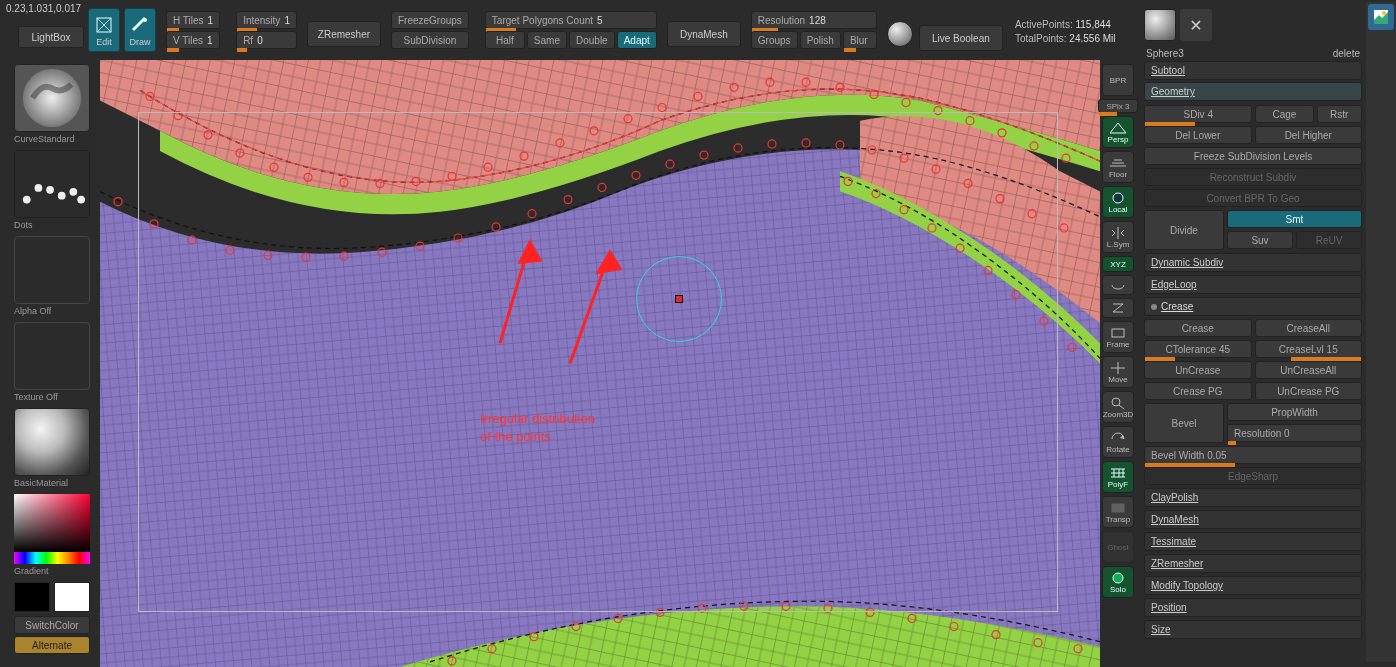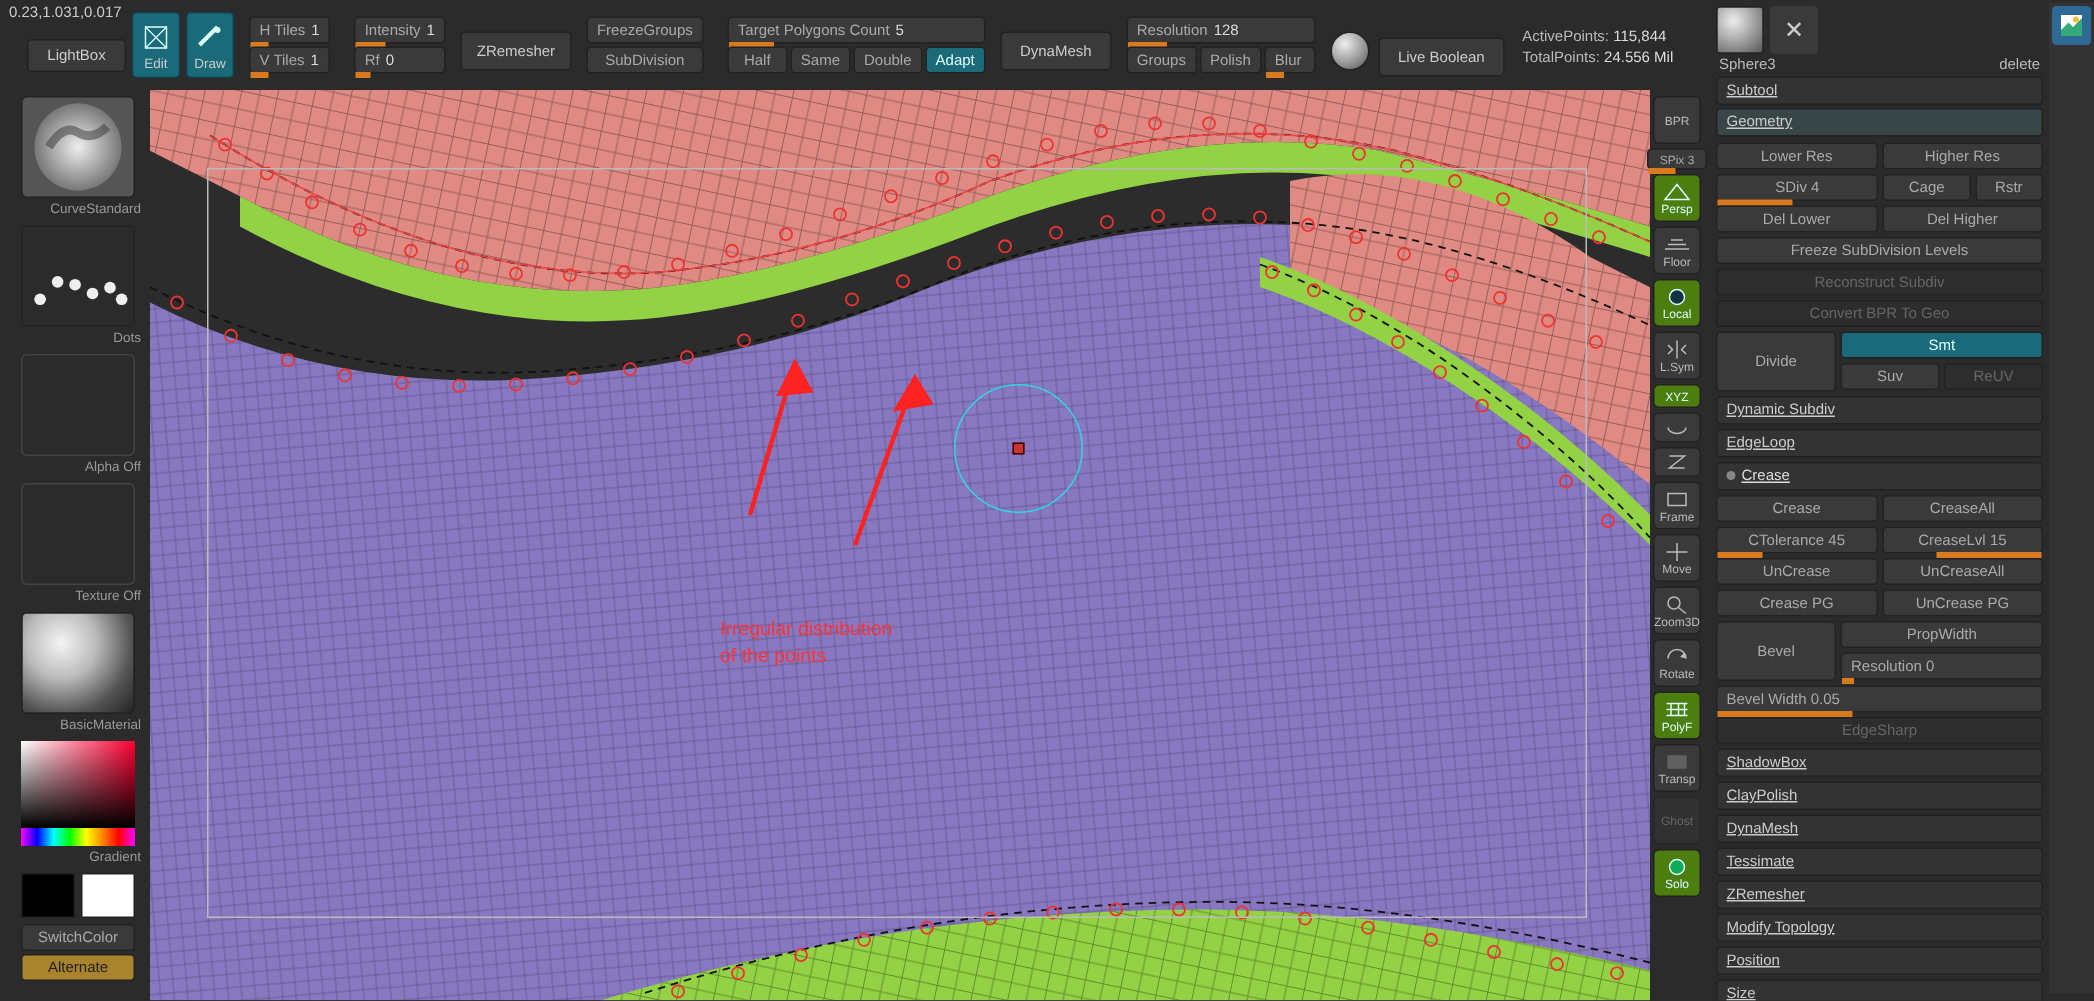--- a/index.html
+++ b/index.html
@@ -27,41 +27,41 @@
   .pill .val { color:#ddd; margin-left:4px;}
   .pill .bar { position:absolute; bottom:-4px; left:0; height:4px; background:#d97a1f;}
   .pill.btn-style { justify-content:center; cursor:pointer;}
   .pill.act { background:#1b6a7a; color:#dff; }
   .big-btn { width:74px; height:26px; margin-top:8px;}
   .stats { margin-top:4px; margin-left:8px;}
   .stats div { color:#bbb; font-size:10px; line-height:14px;}
   
   .left-tray { position:absolute; top:64px; left:14px; width:80px; display:flex; flex-direction:column; gap:2px; z-index:3;}
   .swatch { width:76px; height:68px; background:#555; border:1px solid #222; border-radius:4px; position:relative; overflow:hidden;}
-  .sw-label { text-align:right; color:#999; font-size:9px; margin-bottom:4px;}
+  .sw-label { text-align:left; color:#999; font-size:9px; margin-bottom:4px;}
   .curve svg { width:100%; height:100%; }
   .dots svg { width:100%; height:100%; }
   .swatch.empty { background:#2b2b2b; border:1px solid #444;}
   .swatch.mat { background:radial-gradient(circle at 35% 30%, #f5f5f5 0%, #bbb 35%, #555 70%, #222 100%);}
   .picker { width:76px; height:70px; position:relative; background:#c00;}
   .picker .sv { position:absolute; inset:0 0 12px 0;
     background: linear-gradient(to top, #000, transparent),
                 linear-gradient(to right, #fff, #ff0033);}
   .picker .hue { position:absolute; bottom:0; left:0; right:0; height:12px;
     background:linear-gradient(to right,#f0f,#00f,#0ff,#0f0,#ff0,#f80,#f00,#f0f);}
   .swatchpair { display:flex; gap:4px; width:76px;}
   .sw-sm { flex:1; height:30px; border:1px solid #222;}
   .alt-btn { width:76px;}
   
   .right-tray { position:absolute; top:64px; right:260px; width:36px;
       display:flex; flex-direction:column; gap:3px; z-index:3; align-items:center;}
   .rbtn { width:32px; height:32px; background:#3a3a3a; border:1px solid #222;
       border-radius:4px; display:flex; flex-direction:column; align-items:center;
       justify-content:center; font-size:8px; color:#bbb; cursor:pointer;}
-  .rbtn.act { background:#4d7c0f; color:#dff;}
+  .rbtn.act { background:#14532d; color:#dff;}
   .rbtn svg { pointer-events:none;}
   
   .far-right { position:absolute; top:2px; right:0; width:30px; height:660px;
       background:#333; display:flex; flex-direction:column; gap:2px; align-items:center;
       padding-top:2px; z-index:3;}
   .far-right .fr { width:26px; height:26px; background:#2e6a93; border-radius:3px;
       display:flex; align-items:center; justify-content:center;}
   
   .rpanel { position:absolute; top:0; right:30px; width:226px; bottom:0;
       background:#2b2b2b; padding:4px; display:flex; flex-direction:column; gap:2px; z-index:3;}
@@ -338,24 +338,20 @@
    <div class="ic" style="font-size:16px;color:#ccc">✕</div>
  </div>
  <div style="display:flex;gap:8px;padding:0 2px">
    <span style="flex:1;color:#bbb">Sphere3</span>
    <span style="color:#bbb">delete</span>
  </div>
  <div class="hdr">Subtool</div>
  <div class="hdr sub" style="background:#394648">Geometry</div>
  <div class="section">
   <div class="pair">
-    <div class="pill btn-style">Lower Res</div>
-    <div class="pill btn-style">Higher Res</div>
-  </div>
-  <div class="pair">
     <div class="pill" style="flex:1.5"><span>SDiv</span>&nbsp;<span>4</span><div class="bar" style="width:50px"></div></div>
     <div class="pill btn-style" style="flex:.7">Cage</div>
     <div class="pill btn-style" style="flex:.5">Rstr</div>
   </div>
   <div class="pair">
     <div class="pill btn-style">Del Lower</div>
     <div class="pill btn-style">Del Higher</div>
   </div>
   <div class="pill btn-style wide">Freeze SubDivision Levels</div>
   <div class="pill btn-style wide disabled">Reconstruct Subdiv</div>
@@ -391,21 +387,20 @@
   </div>
   <div class="divide">
     <div class="pill btn-style left" style="height:40px">Bevel</div>
     <div class="right">
       <div class="pill btn-style">PropWidth</div>
       <div class="pill"><span>Resolution</span>&nbsp;<span>0</span><div class="bar" style="width:8px"></div></div>
     </div>
   </div>
   <div class="pill wide"><span>Bevel Width</span>&nbsp;<span>0.05</span><div class="bar" style="width:90px"></div></div>
   <div class="pill btn-style wide disabled">EdgeSharp</div>
-  <div class="hdr">ShadowBox</div>
   <div class="hdr">ClayPolish</div>
   <div class="hdr">DynaMesh</div>
   <div class="hdr">Tessimate</div>
   <div class="hdr">ZRemesher</div>
   <div class="hdr">Modify Topology</div>
   <div class="hdr">Position</div>
   <div class="hdr">Size</div>
 
  </div>
 </div>

